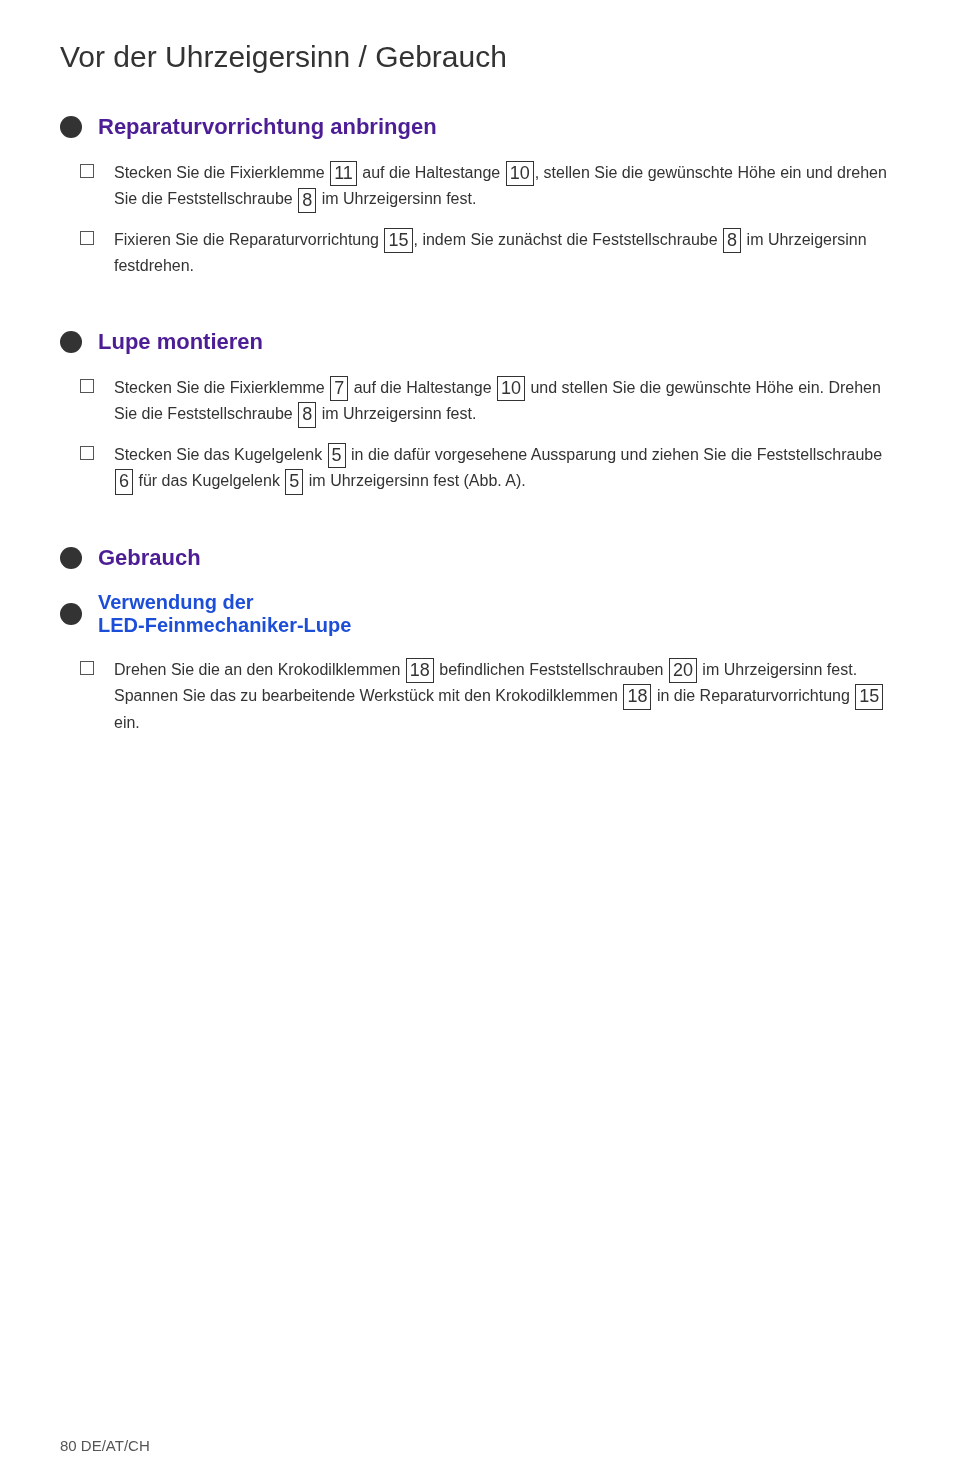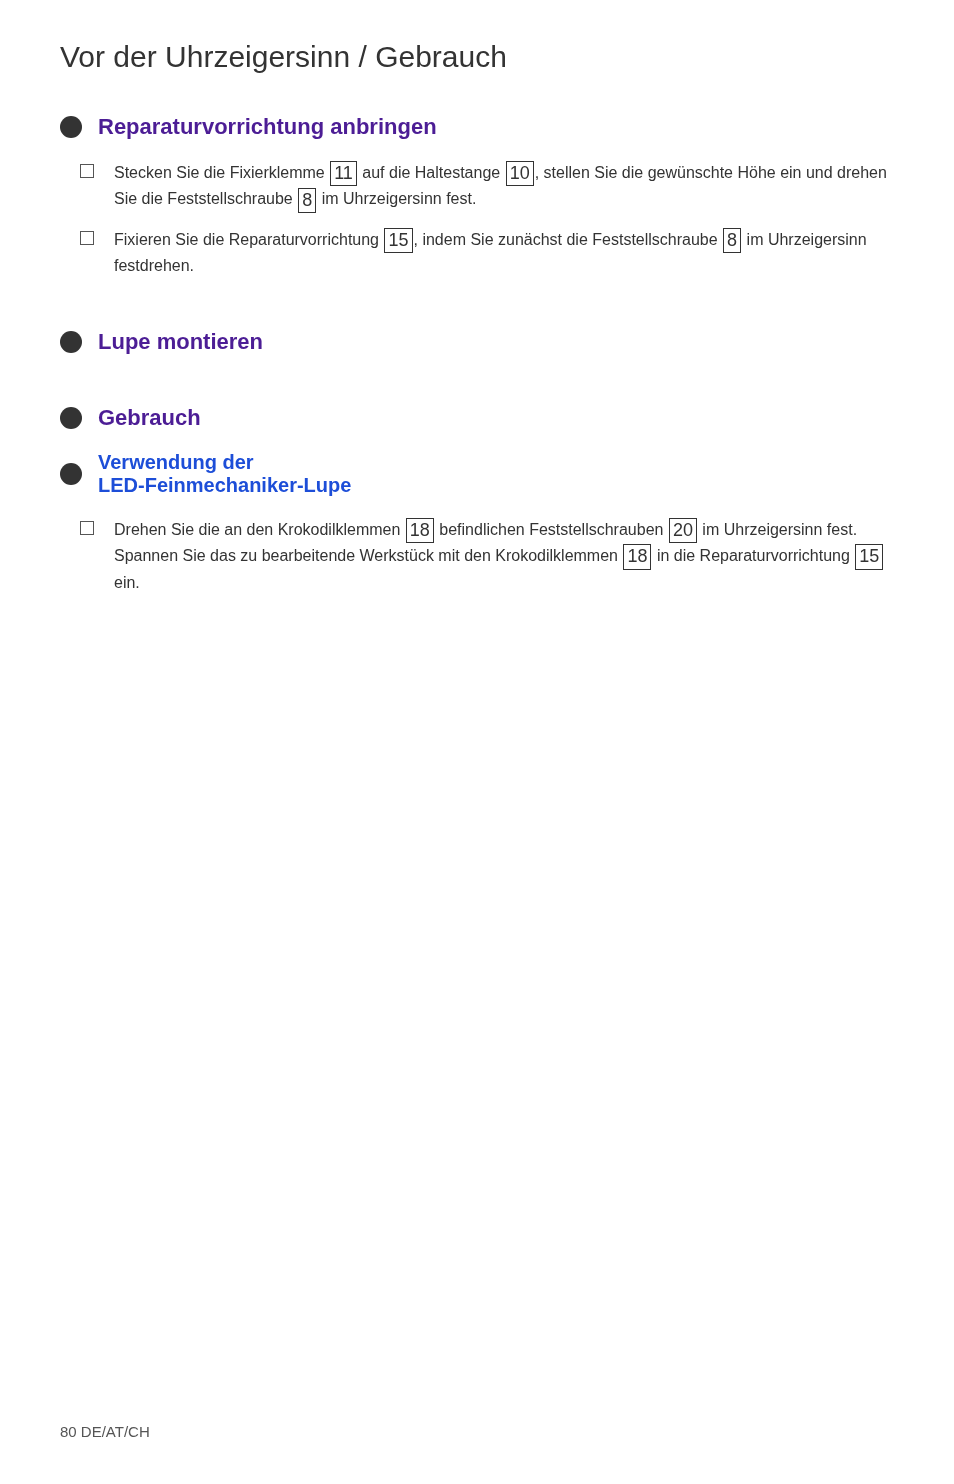--- a/index.html
+++ b/index.html
@@ -101,21 +101,21 @@
     }
 
     .sub-section-heading h3 {
       font-size: 20px;
       font-weight: 700;
       color: #1d4ed8;
     }
 
     .page-footer {
       position: absolute;
-      bottom: 44px;
+      bottom: 30px;
       left: 60px;
       font-size: 15px;
       color: #555;
     }
 
     .section-gap {
       margin-bottom: 50px;
     }
   </style>
 </head>
@@ -147,20 +147,32 @@
     </ul>
   </div>
 
   <div class="section section-gap">
     <div class="section-heading">
       <div class="bullet-circle"></div>
       <h2>Lupe montieren</h2>
     </div>
 
     <ul class="list-items">
+      <li class="list-item">
+        <div class="list-bullet"></div>
+        <span class="list-text">
+          Stecken Sie die Fixierklemme <span class="ref-num">7</span> auf die Haltestange <span class="ref-num">10</span> und stellen Sie die gewünschte Höhe ein. Drehen Sie die Feststellschraube <span class="ref-num">8</span> im Uhrzeigersinn fest.
+        </span>
+      </li>
+      <li class="list-item">
+        <div class="list-bullet"></div>
+        <span class="list-text">
+          Stecken Sie das Kugelgelenk <span class="ref-num">5</span> in die dafür vorgesehene Aussparung und ziehen Sie die Feststellschraube <span class="ref-num">6</span> für das Kugelgelenk <span class="ref-num">5</span> im Uhrzeigersinn fest (Abb. A).
+        </span>
+      </li>
     </ul>
   </div>
 
   <div class="section section-gap">
     <div class="section-heading">
       <div class="bullet-circle"></div>
       <h2>Gebrauch</h2>
     </div>
 
     <div class="sub-section-heading">

